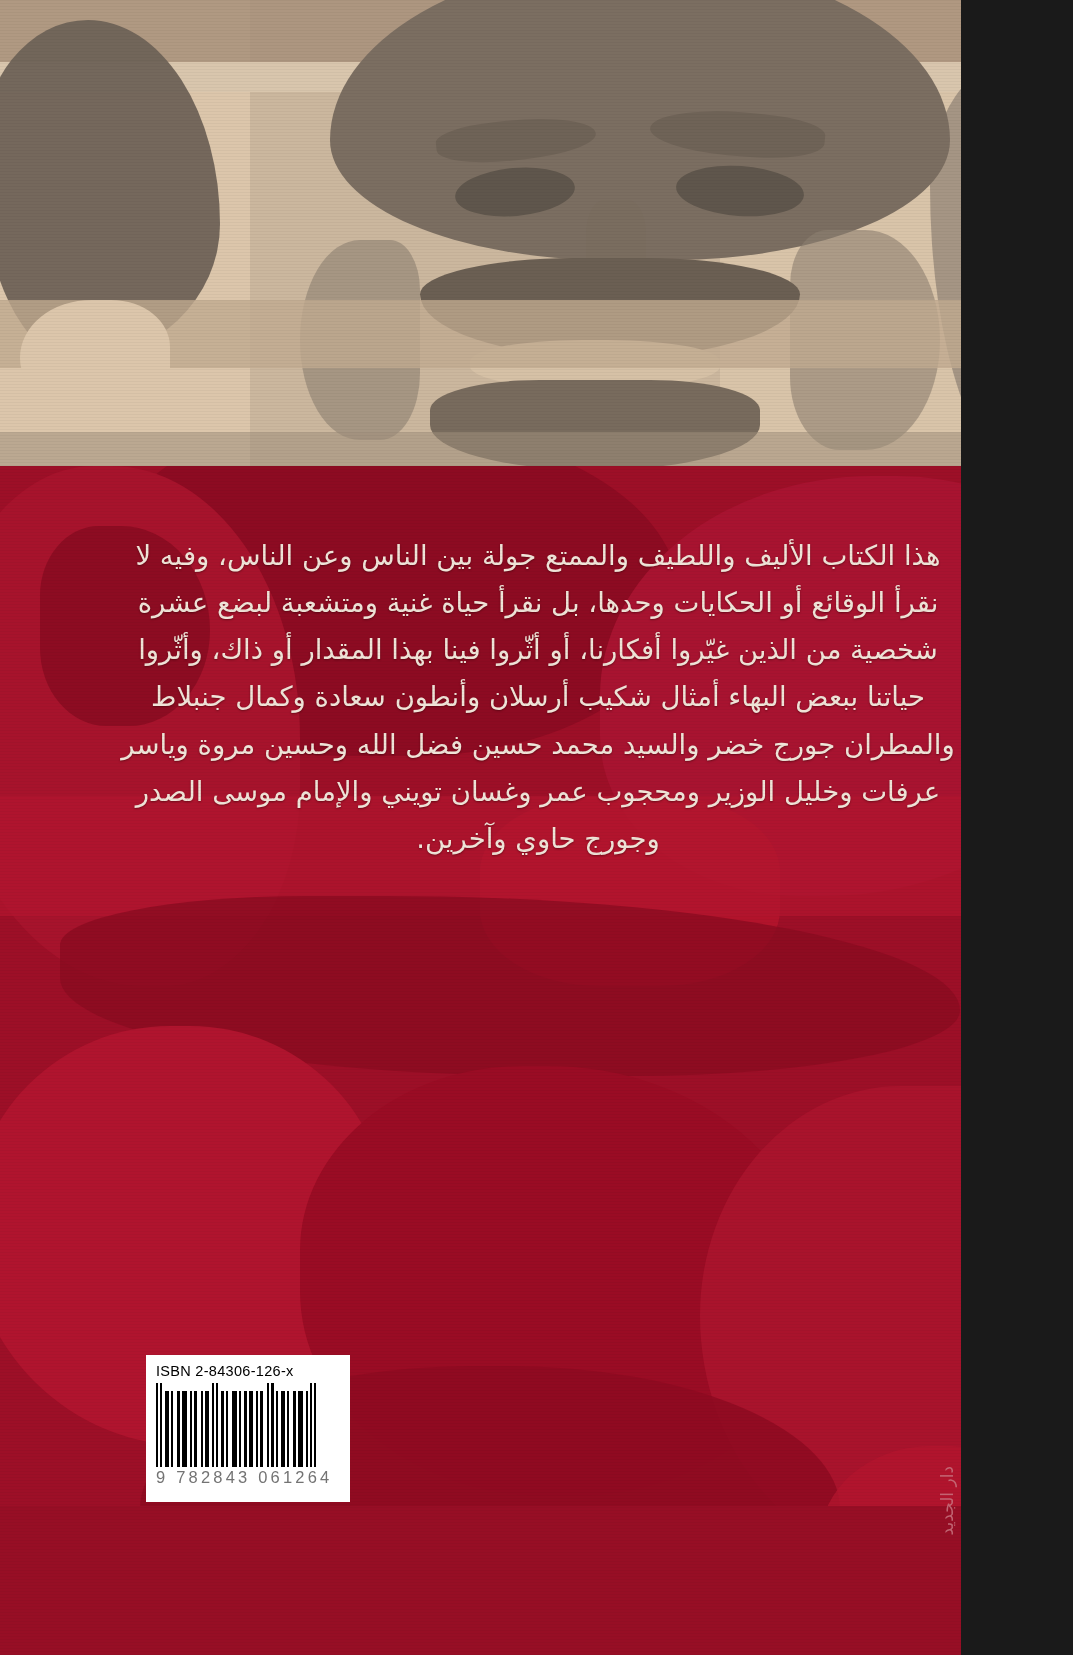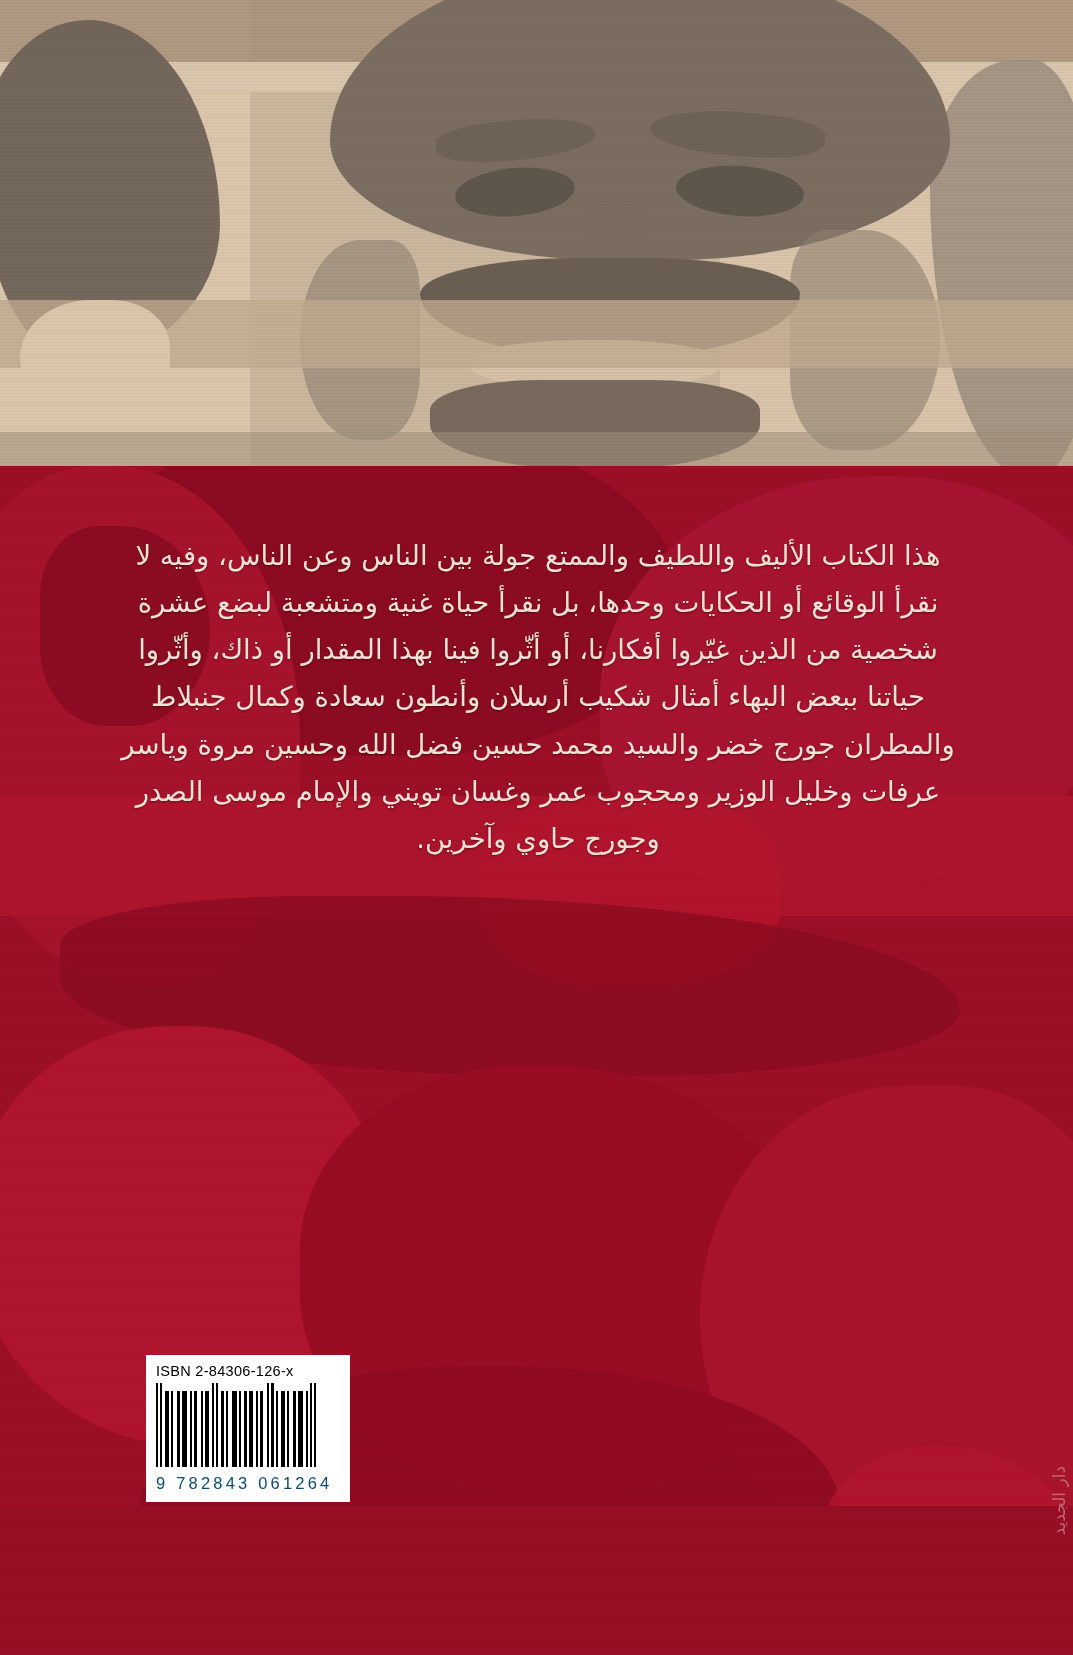--- a/index.html
+++ b/index.html
@@ -2,21 +2,21 @@
 <html lang="ar"><head>
 <meta charset="utf-8">
 <style>
   html, body {
     margin: 0;
     padding: 0;
     background: #1a1a1a;
   }
   .page {
     position: relative;
-    width: 1073px;
+    width: 961px;
     height: 1655px;
     overflow: hidden;
     font-family: "DejaVu Sans", sans-serif;
     background: #8e1b2a;
   }
 
   
   .top-band {
     position: absolute;
     left: 0; top: 0;
@@ -204,23 +204,23 @@
     align-items: flex-end;
     height: 84px;
     gap: 0;
     margin-left: 2px;
   }
   .bar { background: #000; height: 100%; }
   .bar.short { height: 90%; }
   .ean-digits {
     font-family: "Liberation Sans", sans-serif;
     font-size: 16.5px;
-    color: #0c4a6e;
+    color: #737373;
     letter-spacing: 3.2px;
-    margin-top: 7px;
+    margin-top: 1px;
     margin-left: 2px;
     white-space: nowrap;
   }
 
   
   .spine-text {
     position: absolute;
     right: 4px;
     bottom: 120px;
     writing-mode: vertical-rl;

